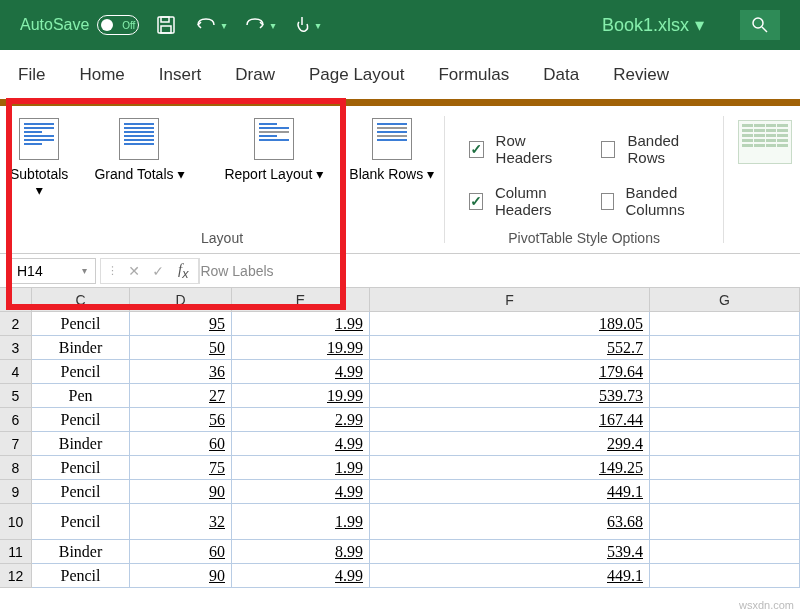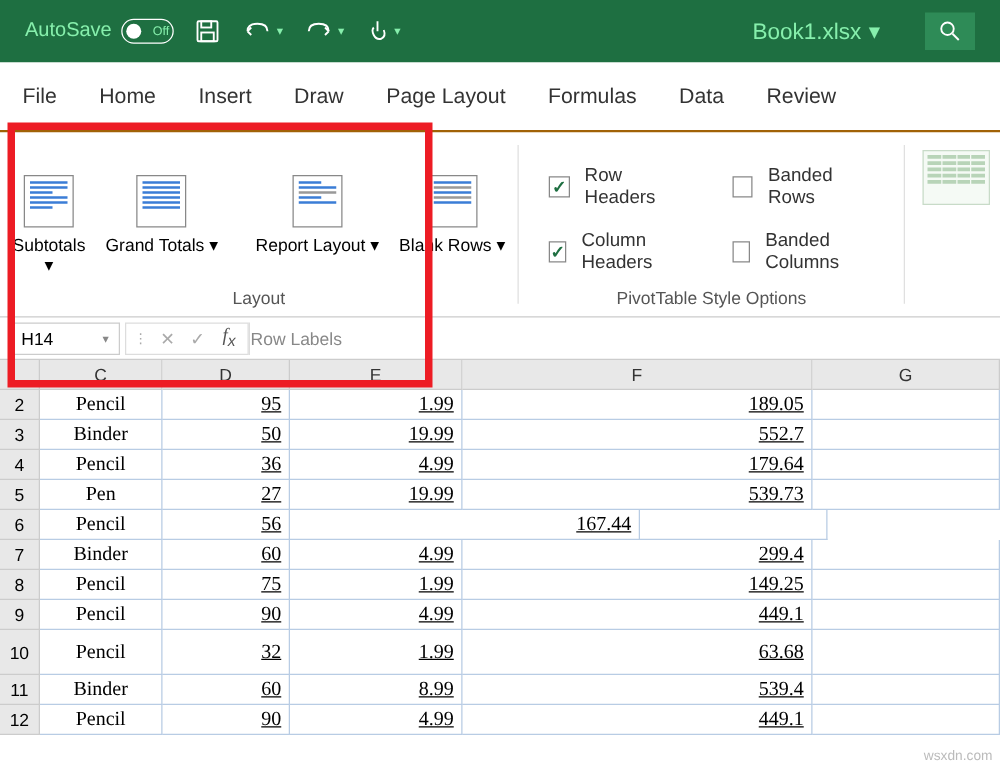--- a/index.html
+++ b/index.html
@@ -9,26 +9,26 @@
     .autosave-group { display: flex; align-items: center; gap: 8px; }
     .autosave-label { font-size: 16px; }
     .toggle { width: 42px; height: 20px; border: 1.5px solid #fff; border-radius: 10px; display: flex; align-items: center; padding: 0 3px; justify-content: flex-end; position: relative; }
     .toggle::before { content: ''; width: 12px; height: 12px; background: #fff; border-radius: 50%; position: absolute; left: 3px; }
     .toggle-off { font-size: 10px; margin-left: 14px; }
     .qat-btn { display: flex; align-items: center; cursor: pointer; }
     .qat-svg { fill: none; stroke: #fff; stroke-width: 1.5; }
     .doc-title { margin-left: auto; font-size: 18px; display: flex; align-items: center; gap: 6px; }
     .search-box { width: 40px; height: 30px; background: #2E8B57; margin-left: 20px; display: flex; align-items: center; justify-content: center; }
     
-    .menubar { background: #fff; height: 56px; display: flex; align-items: center; padding: 10px 18px; gap: 34px; border-bottom: 2px solid #a16207; }
+    .menubar { background: #fff; height: 56px; display: flex; align-items: center; padding: 10px 18px; gap: 34px; border-bottom: 7px solid #a16207; }
     .menu-item { font-size: 17px; color: #333; cursor: pointer; }
     
     .ribbon { background: #fff; height: 148px; display: flex; border-bottom: 1px solid #ccc; position: relative; }
     .ribbon-group { display: flex; flex-direction: column; align-items: center; padding: 8px 8px 4px; }
-    .ribbon-items { display: flex; gap: 12px; margin-top: 22px; }
+    .ribbon-items { display: flex; gap: 22px; }
     .ribbon-btn { display: flex; flex-direction: column; align-items: center; justify-content: flex-start; padding: 4px 2px; cursor: pointer; min-width: 58px; }
     .ribbon-icon { width: 40px; height: 42px; border: 1px solid #888; background: #fff; display: flex; flex-direction: column; padding: 4px; gap: 2px; margin-bottom: 6px; }
     .ribbon-icon .line { height: 2px; background: #3b7dd6; }
     .ribbon-icon .line.short { width: 60%; }
     .ribbon-icon .line.gray { background: #999; }
     .ribbon-label { font-size: 14px; text-align: center; line-height: 1.15; }
     .ribbon-group-label { font-size: 14px; color: #555; margin-top: auto; padding-bottom: 3px; }
     .vsep { width: 1px; background: #e0e0e0; margin: 10px 0; }
     
     .check-group { display: flex; flex-direction: column; justify-content: center; gap: 18px; padding: 18px 10px 0 16px; }
@@ -292,20 +292,21 @@
         <div class="cell ctr col-C">Pen</div>
         <div class="cell rt col-D">27</div>
         <div class="cell rt col-E">19.99</div>
         <div class="cell rt col-F">539.73</div>
         <div class="cell col-G"></div>
       </div>
       <div class="grid-row">
         <div class="row-hdr">6</div>
         <div class="cell ctr col-C">Pencil</div>
         <div class="cell rt col-D">56</div>
+        <div class="cell rt col-E">2.99</div>
         <div class="cell rt col-F">167.44</div>
         <div class="cell col-G"></div>
       </div>
       <div class="grid-row">
         <div class="row-hdr">7</div>
         <div class="cell ctr col-C">Binder</div>
         <div class="cell rt col-D">60</div>
         <div class="cell rt col-E">4.99</div>
         <div class="cell rt col-F">299.4</div>
         <div class="cell col-G"></div>

